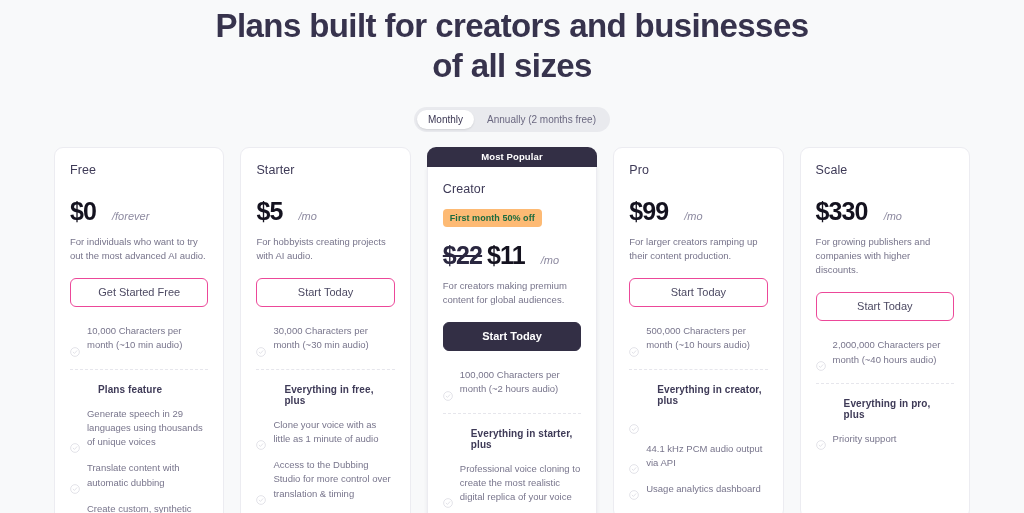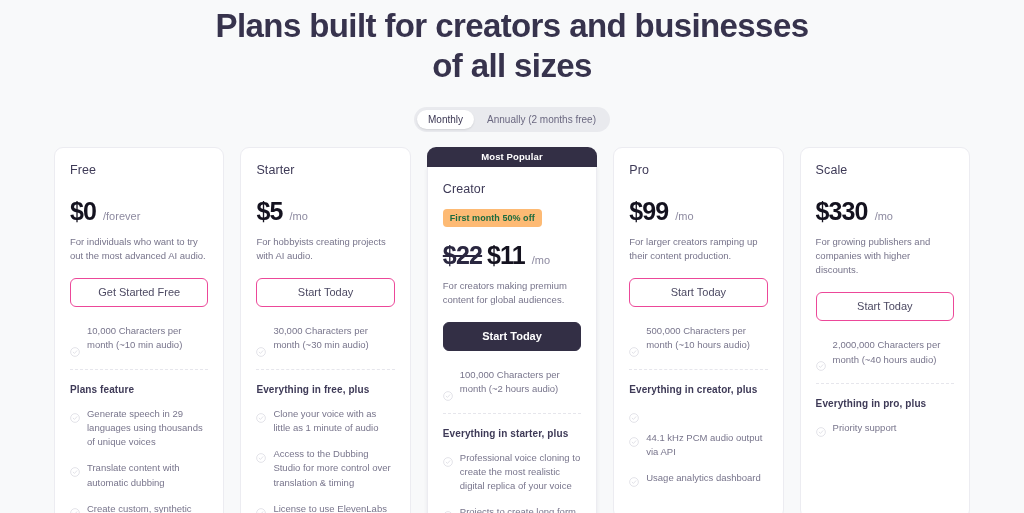--- a/index.html
+++ b/index.html
@@ -138,21 +138,22 @@
   .price-main {
     font-size: 25px;
     font-weight: 700;
     color: #14121f;
     letter-spacing: -0.9px;
   }
   .price-suffix {
     font-size: 11px;
     color: #8d8aa0;
     font-weight: 400;
-    margin-left: 7px;
+    margin-left: 16px;
+    font-style: italic;
   }
 
   .blurb {
     margin-top: 9px;
     font-size: 9.5px;
     line-height: 1.5;
     color: #77748b;
   }
 
   .cta {
@@ -180,21 +181,21 @@
     display: flex;
     gap: 7px;
     margin-top: 17px;
     align-items: flex-end;
   }
   .feat-list { margin-top: 0; }
   .feat {
     display: flex;
     gap: 7px;
     margin-top: 12px;
-    align-items: flex-start;
+    align-items: flex-end;
   }
   .ico {
     flex: 0 0 auto;
     width: 10px;
     height: 10px;
     margin-top: 2px;
   }
   .ftext {
     font-size: 9.5px;
     line-height: 1.5;
@@ -205,20 +206,21 @@
     border-top: 1px dashed #e6e6ec;
     margin: 16px 0 0;
     height: 0;
   }
   .section-title {
     font-size: 10px;
     font-weight: 700;
     color: #3e3a57;
     margin-top: 14px;
     letter-spacing: 0.1px;
+    margin-left: 28px;
   }
 </style>
 </head>
 <body>
 
 <div class="page">
 
   <div class="hero">
     <h1>Plans built for creators and businesses of all sizes</h1>
 

